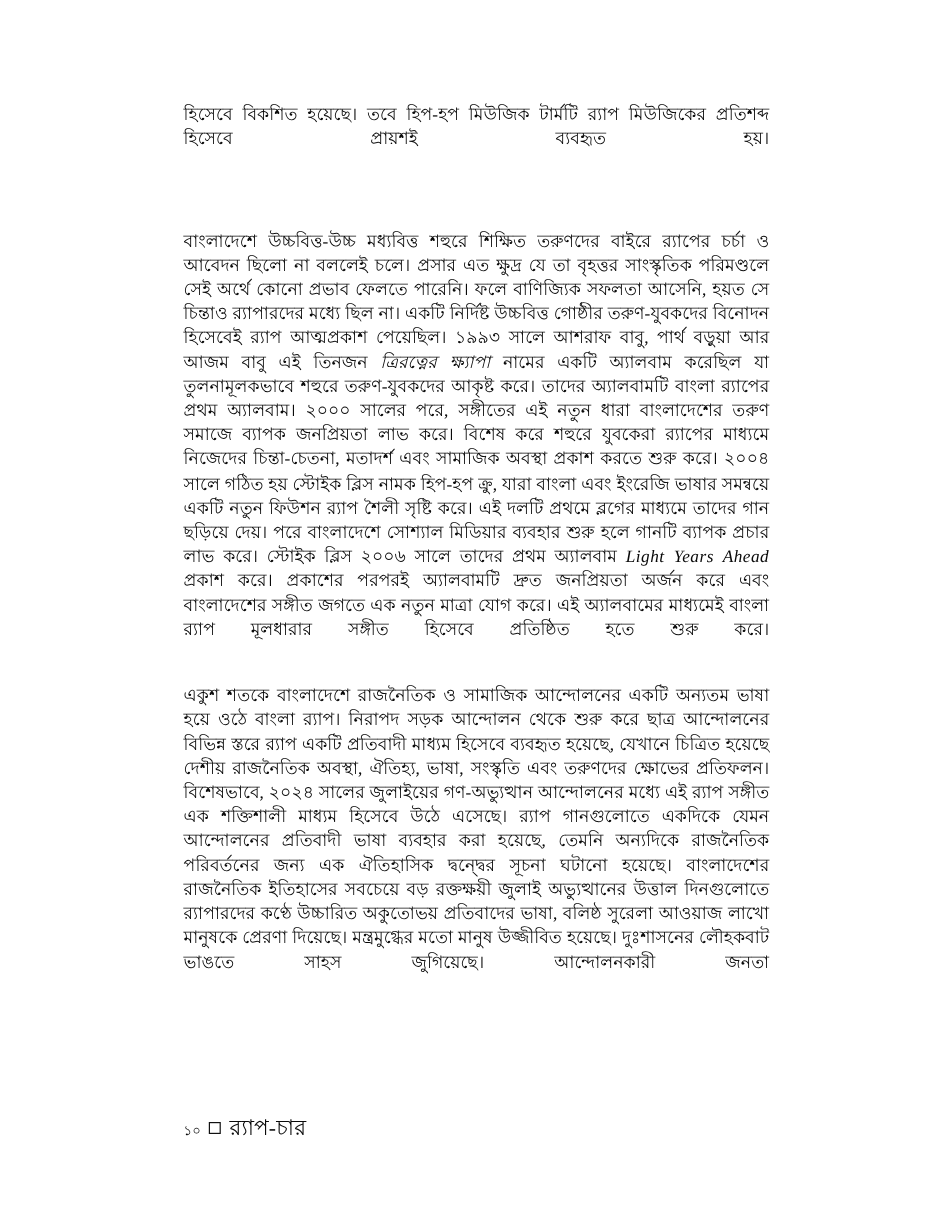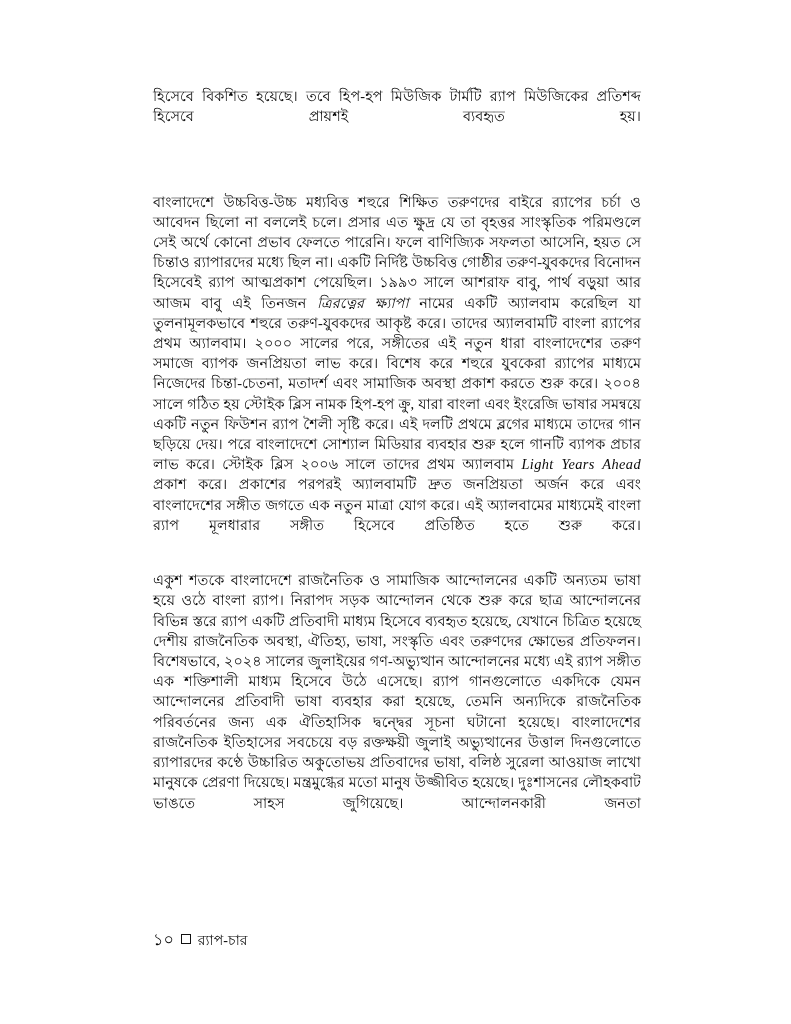--- a/index.html
+++ b/index.html
@@ -85,35 +85,35 @@
     width: 488px;
     display: flex;
     align-items: baseline;
     gap: 7px;
     font-size: 14.2px;
     line-height: 18px;
     color: #0a0a0a;
   }
 
   .footer-page-number {
-    font-size: 16px;
+    font-size: 11px;
   }
 
   .footer-separator {
     display: inline-block;
     width: 8px;
     height: 8px;
     border: 1px solid #111111;
     background: transparent;
     position: relative;
     top: -1px;
   }
 
   .footer-book-title {
-    font-size: 14px;
+    font-size: 18px;
     letter-spacing: 0.1px;
   }
 </style>
 </head>
 <body>
 
 <div class="page">
 
   <div class="text-block">
 

